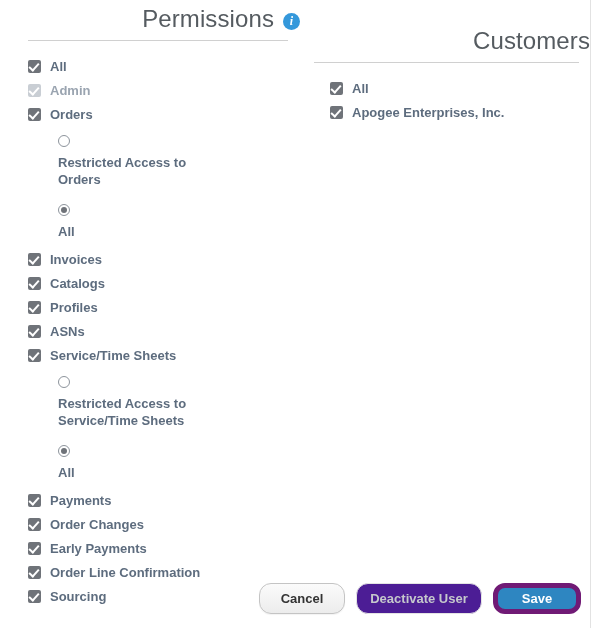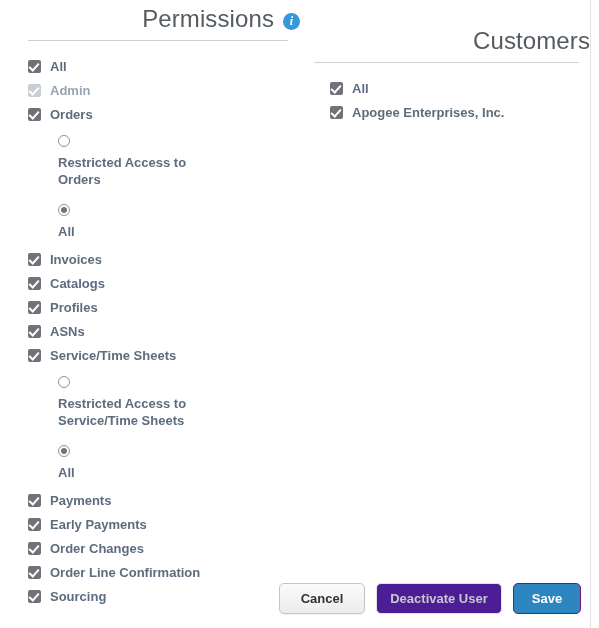--- a/index.html
+++ b/index.html
@@ -194,21 +194,21 @@
     display: flex;
     justify-content: flex-end;
     align-items: center;
     gap: 11px;
     padding-right: 9px;
   }
   .btn {
     font-family: "Liberation Sans", sans-serif;
     font-size: 13px;
     font-weight: bold;
-    border-radius: 5px;
+    border-radius: 12px;
     height: 31px;
     display: inline-flex;
     align-items: center;
     justify-content: center;
     cursor: pointer;
     user-select: none;
   }
   .btn-cancel {
     width: 86px;
     color: #333333;
@@ -216,24 +216,24 @@
     border: 1px solid #c4c4c4;
     box-shadow: 0 1px 1px rgba(0,0,0,0.05);
   }
   .btn-deactivate {
     width: 126px;
     color: #c5c8cc;
     background: #4c1d95;
     border: 1px solid #e4e4e4;
   }
   .btn-save {
-    width: 68px;
+    width: 88px;
     color: #ffffff;
     background: #2e86c1;
-    border: 1px solid #701a75;
+    border: 5px solid #701a75;
   }
 </style>
 </head>
 <body>
 
 <div id="page">
 
   <div class="columns">
 
     <div class="col-permissions">
@@ -310,26 +310,26 @@
           </div>
         </div>
 
         <div class="opt-row">
           <div class="cb"></div>
           <div class="opt-label">Payments</div>
         </div>
 
         <div class="opt-row">
           <div class="cb"></div>
+          <div class="opt-label">Order Changes</div>
+        </div>
+
+        <div class="opt-row">
+          <div class="cb"></div>
           <div class="opt-label">Early Payments</div>
-        </div>
-
-        <div class="opt-row">
-          <div class="cb"></div>
-          <div class="opt-label">Order Changes</div>
         </div>
 
 
         <div class="opt-row">
           <div class="cb"></div>
           <div class="opt-label">Order Line Confirmation</div>
         </div>
 
         <div class="opt-row">
           <div class="cb"></div>

